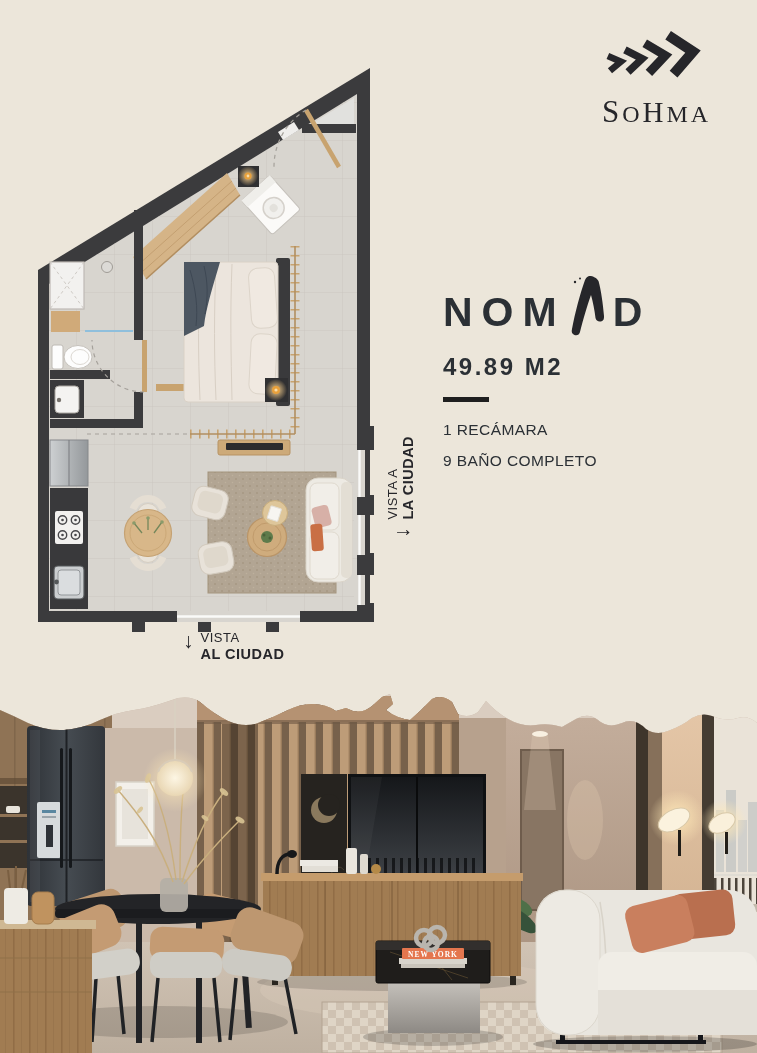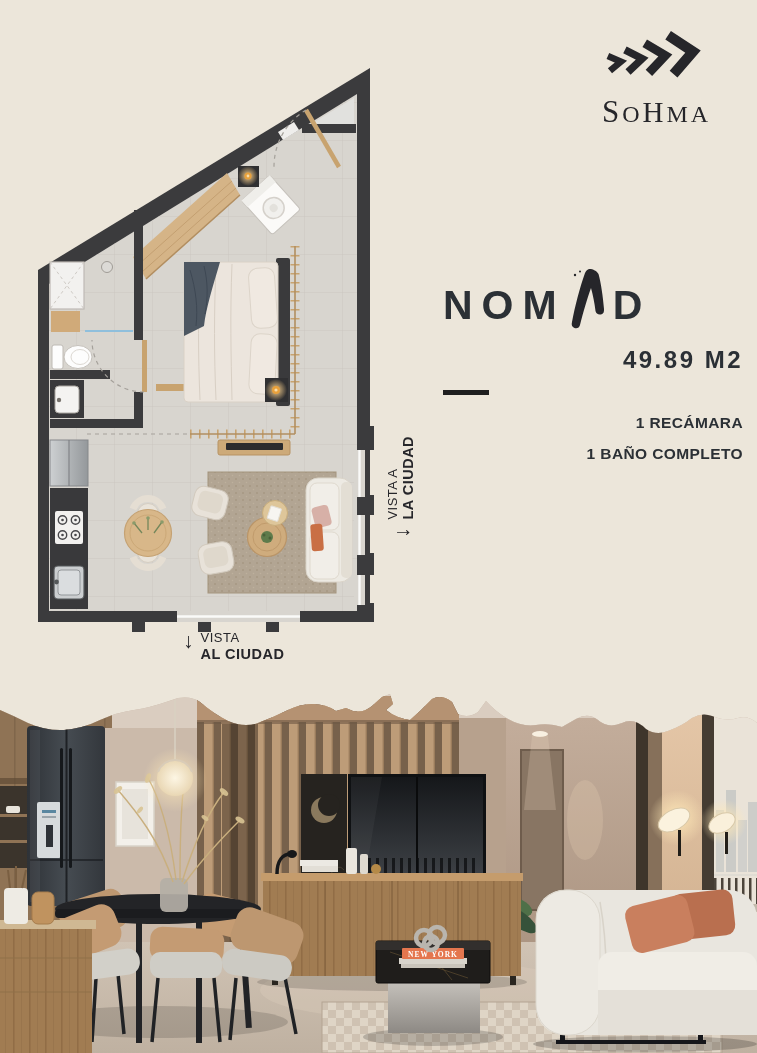--- a/index.html
+++ b/index.html
@@ -11,27 +11,27 @@
   .logo .chev{width:112px;height:56px;}
   .brand-word{margin-top:12px;font-family:"Liberation Serif",serif;color:#26262A;display:flex;align-items:baseline;}
   .bl{line-height:1;display:inline-block;}
   .bl-0{font-size:31px;}
   .bl-1{font-size:24px;margin:0 3px;}
   .bl-2{font-size:29px;}
   .bl-3{font-size:24px;margin:0 3px;}
   .bl-4{font-size:24px;}
 
   
-  .info{position:absolute;left:443px;top:269px;width:300px;text-align:right;}
+  .info{position:absolute;left:443px;top:276px;width:300px;}
   .unit-name{display:flex;align-items:flex-end;font-size:41px;font-weight:600;letter-spacing:9px;
              color:#2B3035;margin:0;line-height:1;}
   .brushA{width:42px;height:62px;margin:0 5px -5px 0;}
   .area{margin-top:20px;font-size:24px;font-weight:bold;letter-spacing:2.5px;color:#2B3035;}
   .divider{margin-top:16px;width:46px;height:5px;background:#1F1F1F;}
-  .features{list-style:none;margin:19px 0 0;padding:0;font-size:15.5px;letter-spacing:.4px;color:#2B3035;font-weight:bold;}
+  .features{list-style:none;margin:19px 0 0;padding:0;font-size:15.5px;letter-spacing:.4px;color:#2B3035;}
   .features li{margin-bottom:13px;}
 
   
   .plan-wrap{position:absolute;left:38px;top:64px;}
 
   
   .vista-city{position:absolute;left:342px;top:464px;width:118px;height:46px;transform:rotate(-90deg);
               display:flex;align-items:center;justify-content:center;gap:8px;color:#26262A;}
   .vista-picacho{position:absolute;left:183px;top:630px;display:flex;gap:7px;align-items:flex-start;color:#26262A;}
   .v-arrow{font-size:21px;line-height:1;}
@@ -299,21 +299,21 @@
         <path fill="#26262A" d="M22.5 0 C26 0 30 2 31.5 5 C34 14 36 28 37 40 C37.2 43 36.5 45 34 45.5 C31 46 29 44.5 28.5 42 C27.5 34 26 26 24 19 C20 30 16 44 13 56 C12.5 58.5 10 60 7.5 59 C5 58 4.2 56 5 53 C8 37 13 18 18 4 C19.5 1 21 0 22.5 0 Z"></path>
         <circle cx="8" cy="6" r="1.2" fill="#26262A"></circle>
         <circle cx="13" cy="2.5" r="1" fill="#26262A"></circle>
       </svg>
       <span>D</span>
     </h1>
     <div class="area">49.89 M2</div>
     <div class="divider"></div>
     <ul class="features">
       <li>1 RECÁMARA</li>
-      <li>1 BAÑO COMPLETO</li>
+      <li>9 BAÑO COMPLETO</li>
     </ul>
   </section>
 
   <div class="photo">
     <svg width="757" height="363" viewBox="0 0 757 363">
       <defs>
         <clipPath id="f-torn">
           <path d="M0 363 L0 20 Q14 26 28 33 Q46 41 64 40 Q84 38 100 30 Q118 22 134 20 Q152 17 166 12 L178 8 Q192 6 200 12 Q214 24 228 31 Q244 38 258 33 Q274 27 288 20 Q300 14 312 14 Q326 14 336 21 L346 18 Q360 26 372 16 L382 7 L390 4 L393 14 L386 20 Q396 28 410 30 L420 21 L432 9 Q442 4 452 12 L458 24 Q468 29 478 22 L486 11 Q496 22 508 29 Q522 37 536 35 Q550 33 562 37 L576 29 Q588 22 598 30 Q608 39 622 33 Q634 27 646 39 Q656 46 668 41 Q682 36 692 28 Q702 22 712 26 Q726 32 738 28 Q748 25 757 33 L757 363 Z"></path>
         </clipPath>
         <pattern id="f-slats" width="17" height="40" patternUnits="userSpaceOnUse">

